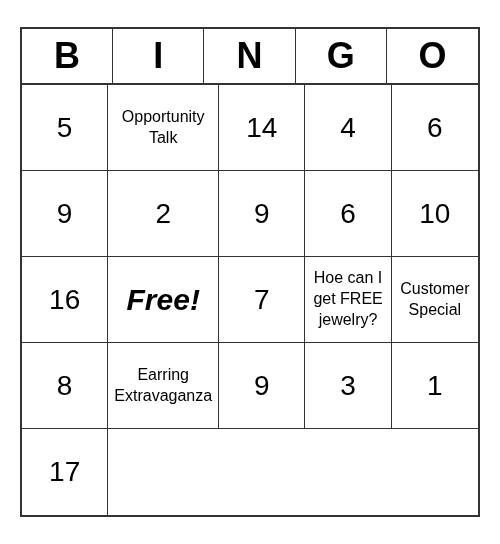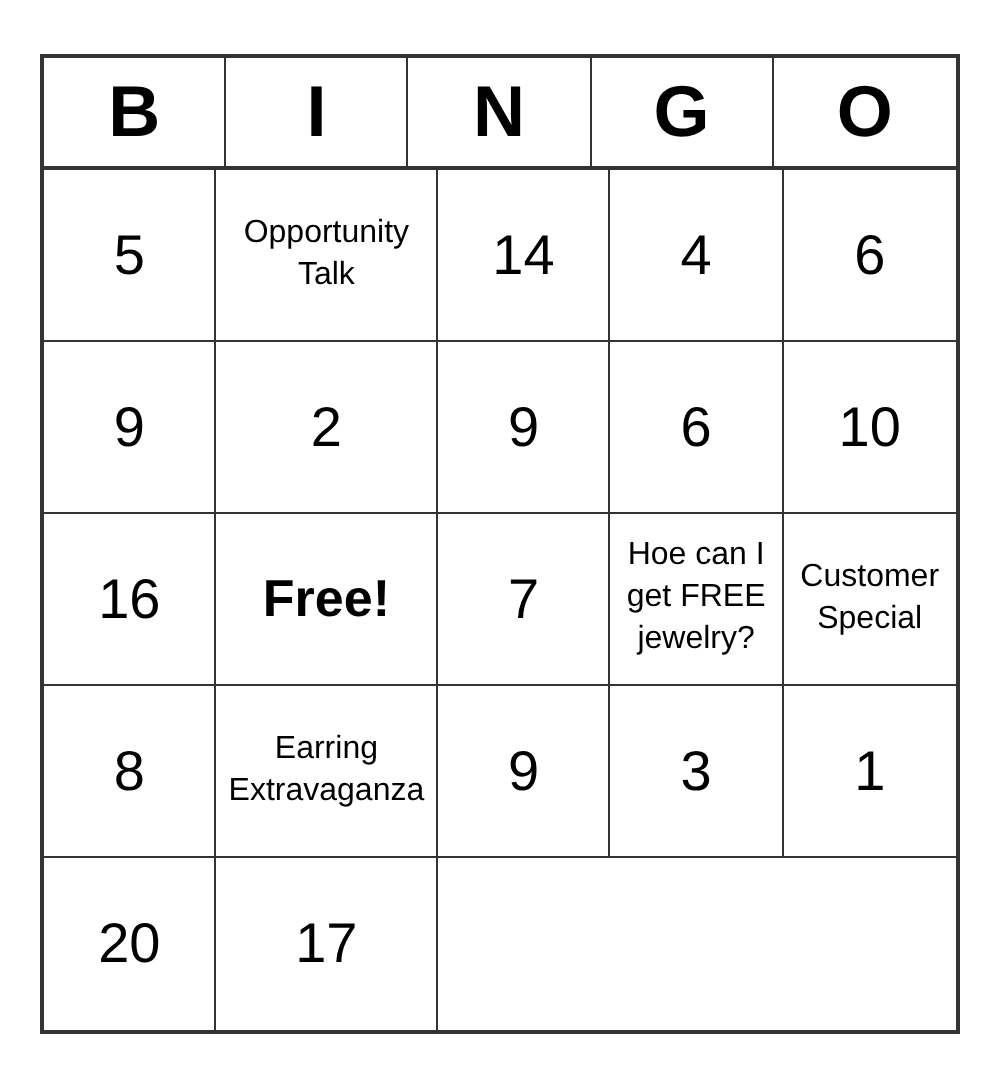--- a/index.html
+++ b/index.html
@@ -65,22 +65,23 @@
     .bingo-cell:nth-child(n+21) {
       border-bottom: none;
     }
 
     .bingo-cell.small-text {
       font-size: 16px;
       line-height: 1.3;
     }
 
     .bingo-cell.free {
-      font-size: 26px;
+      font-size: 30px;
       font-weight: bold;
+      font-style: italic;
     }
   </style>
 </head>
 <body>
 
 <div class="bingo-card">
   <div class="bingo-header">
   <div class="bingo-header-cell">B</div>
       <div class="bingo-header-cell">I</div>
       <div class="bingo-header-cell">N</div>
@@ -101,16 +102,15 @@
       <div class="bingo-cell">16</div>
       <div class="bingo-cell free">Free!</div>
       <div class="bingo-cell">7</div>
       <div class="bingo-cell small-text">Hoe can I get FREE jewelry?</div>
       <div class="bingo-cell small-text">Customer Special</div>
       <div class="bingo-cell">8</div>
       <div class="bingo-cell small-text">Earring Extravaganza</div>
       <div class="bingo-cell">9</div>
       <div class="bingo-cell">3</div>
       <div class="bingo-cell">1</div>
-      <div class="bingo-cell">20</div>
       <div class="bingo-cell">17</div>
     </div>
 </div>
 
 </body></html>

